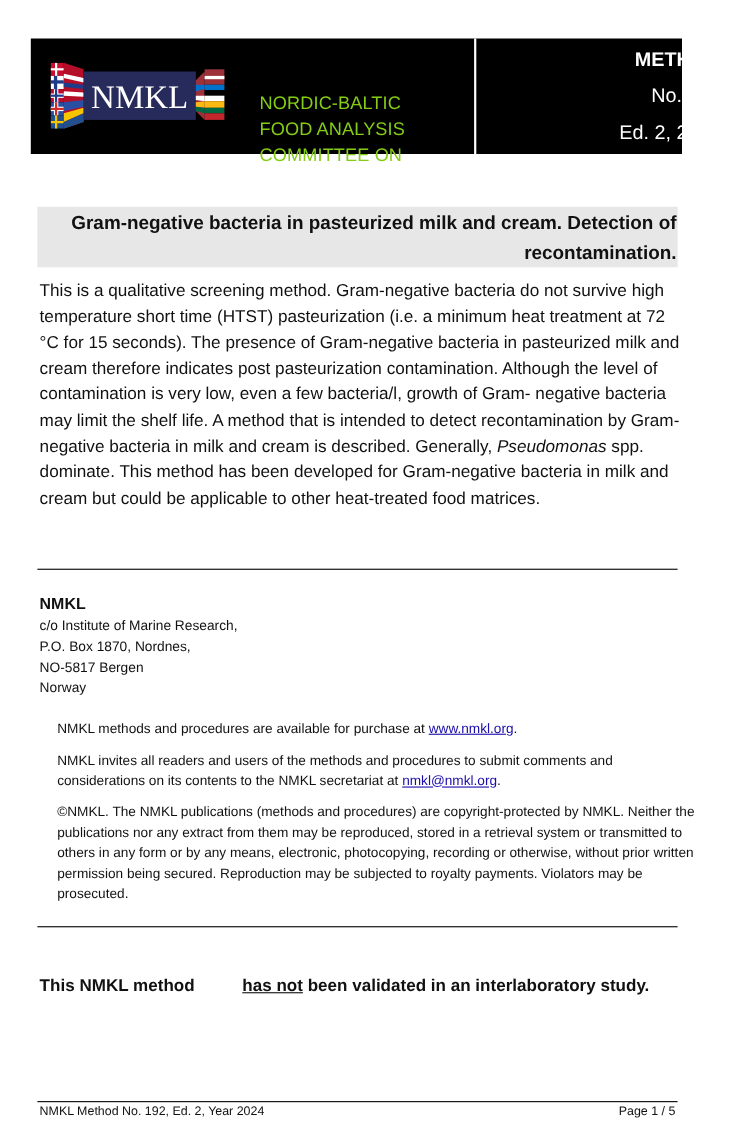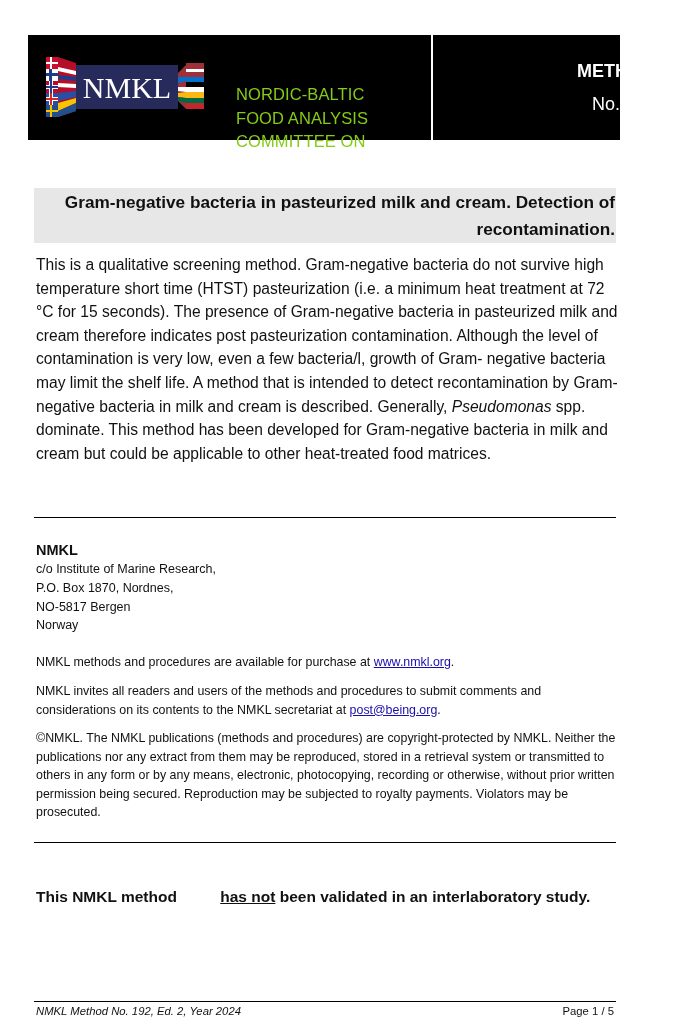--- a/index.html
+++ b/index.html
@@ -24,30 +24,30 @@
 
   .abstract { position: absolute; left: 36px; top: 253px; width: 585px; font-size: 15.6px;
               line-height: 23.6px; color: #111; }
   .abstract i { font-style: italic; }
 
   .rule { position: absolute; left: 34px; width: 582px; height: 1px; background: #000; }
 
   .addr { position: absolute; left: 36px; top: 540px; font-size: 12.5px; line-height: 18.8px; color: #111; }
   .addr .org { font-weight: bold; font-size: 14.5px; line-height: 20px; }
 
-  .small { position: absolute; left: 36px; width: 585px; font-size: 12.4px; line-height: 18.5px; color: #111; }
+  .small { position: absolute; left: 52px; width: 585px; font-size: 12.4px; line-height: 18.5px; color: #111; }
   .link { color: #1a0dab; text-decoration: underline; }
   .copyright { }
 
   .validated { position: absolute; left: 36px; top: 886px; font-weight: bold; font-size: 15.5px;
                line-height: 22px; color: #111; white-space: nowrap; }
   .validated u { text-decoration: underline; margin-left: 39px; }
 
   .footer-rule { position: absolute; left: 34px; top: 1001px; width: 582px; height: 1px; background: #000; }
-  .footer-left { position: absolute; left: 36px; top: 1003px; font-size: 11.3px; line-height: 16px; color: #111; font-style: italic; }
+  .footer-left { position: absolute; left: 36px; top: 1003px; font-size: 11.3px; line-height: 16px; color: #111; }
   .footer-right { position: absolute; right: 59px; top: 1003px; font-size: 11.3px; line-height: 16px; color: #111; }
 </style>
 </head>
 <body>
 
 <div class="header">
   <div class="hdr-left">
     <svg class="logo" viewBox="0 0 168 60" width="168" height="60">
 
       <g>
@@ -110,20 +110,21 @@
     <div class="org-name">
       <div>NORDIC-BALTIC</div>
       <div>FOOD ANALYSIS</div>
       <div>COMMITTEE ON</div>
     </div>
   </div>
   <div class="hdr-sep"></div>
   <div class="hdr-right">
     <div class="method-line bold">METHOD</div>
     <div class="method-line">No. 192</div>
+    <div class="method-line">Ed. 2, 2024</div>
   </div>
 </div>
 
 <div class="title-box">
   <div class="title-text">Gram-negative bacteria in pasteurized milk and cream. Detection of recontamination.</div>
 </div>
 
 <div class="abstract"><span>This is a qualitative screening method. Gram-negative bacteria do not survive high temperature short time (HTST) pasteurization (i.e. a minimum heat treatment at 72 °C for 15 seconds). The presence of Gram-negative bacteria in pasteurized milk and cream therefore indicates post pasteurization contamination. Although the level of contamination is very low, even a few bacteria/l, growth of Gram- negative bacteria may limit the shelf life. A method that is intended to detect recontamination by Gram-negative bacteria in milk and cream is described. Generally, </span><i>Pseudomonas</i><span> spp. dominate. This method has been developed for Gram-negative bacteria in milk and cream but could be applicable to other heat-treated food matrices.</span></div>
 
 <div class="rule" style="top:517px;"></div>
@@ -131,21 +132,21 @@
 <div class="addr">
   <div class="org">NMKL</div>
   <div>c/o Institute of Marine Research,</div>
   <div>P.O. Box 1870, Nordnes,</div>
   <div>NO-5817 Bergen</div>
   <div>Norway</div>
 </div>
 
 <div class="small" style="top:653px;"><span>NMKL methods and procedures are available for purchase at </span><span class="link">www.nmkl.org</span><span>.</span></div>
 
-<div class="small" style="top:682px;"><span>NMKL invites all readers and users of the methods and procedures to submit comments and considerations on its contents to the NMKL secretariat at </span><span class="link">post@being.org</span><span>.</span></div>
+<div class="small" style="top:682px;"><span>NMKL invites all readers and users of the methods and procedures to submit comments and considerations on its contents to the NMKL secretariat at </span><span class="link">nmkl@nmkl.org</span><span>.</span></div>
 
 <div class="small copyright" style="top:729px;">©NMKL. The NMKL publications (methods and procedures) are copyright-protected by NMKL. Neither the publications nor any extract from them may be reproduced, stored in a retrieval system or transmitted to others in any form or by any means, electronic, photocopying, recording or otherwise, without prior written permission being secured. Reproduction may be subjected to royalty payments. Violators may be prosecuted.</div>
 
 <div class="rule" style="top:842px;"></div>
 
 <div class="validated"><span>This NMKL method </span><u>has not</u><span> been validated in an interlaboratory study.</span></div>
 
 <div class="footer-rule"></div>
 <div class="footer-left">NMKL Method No. 192, Ed. 2, Year 2024</div>
 <div class="footer-right">Page 1 / 5</div>

